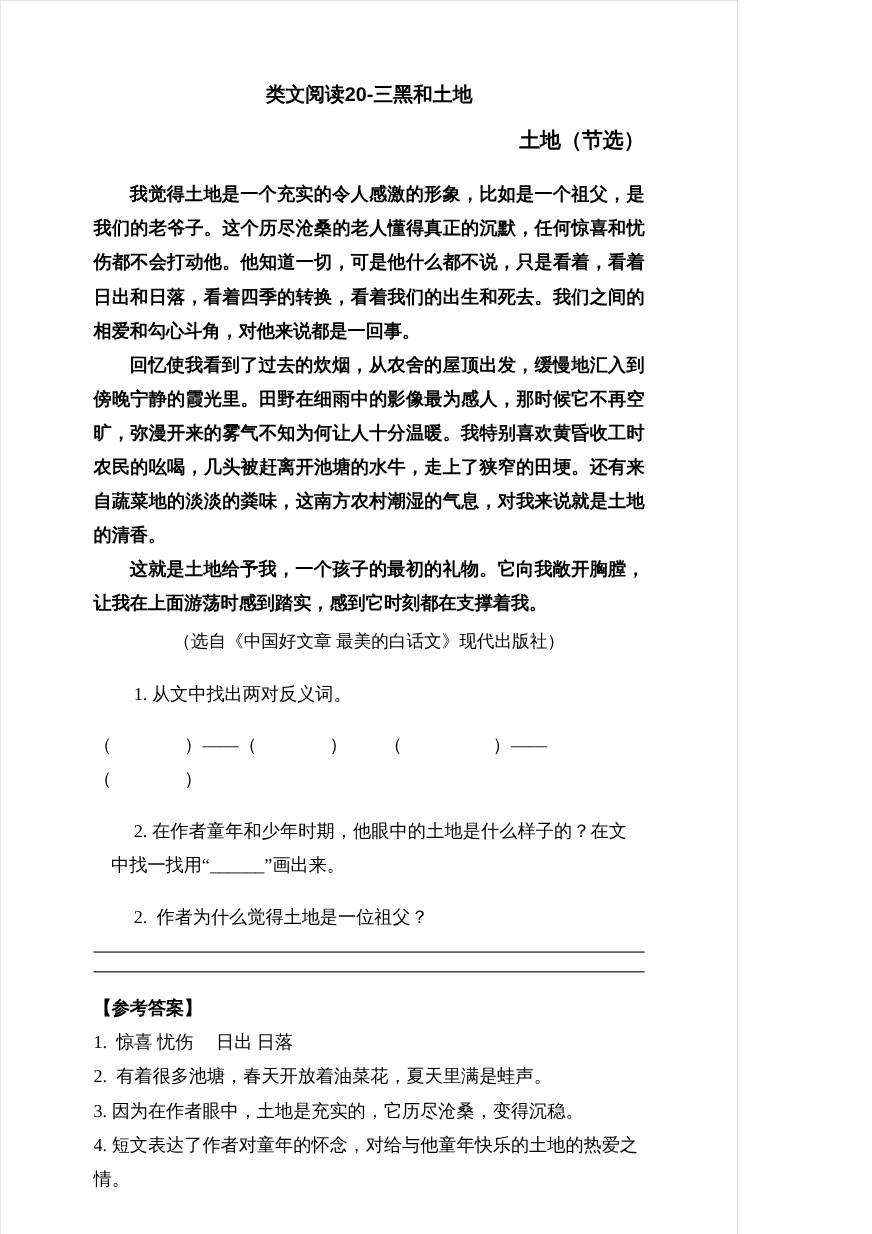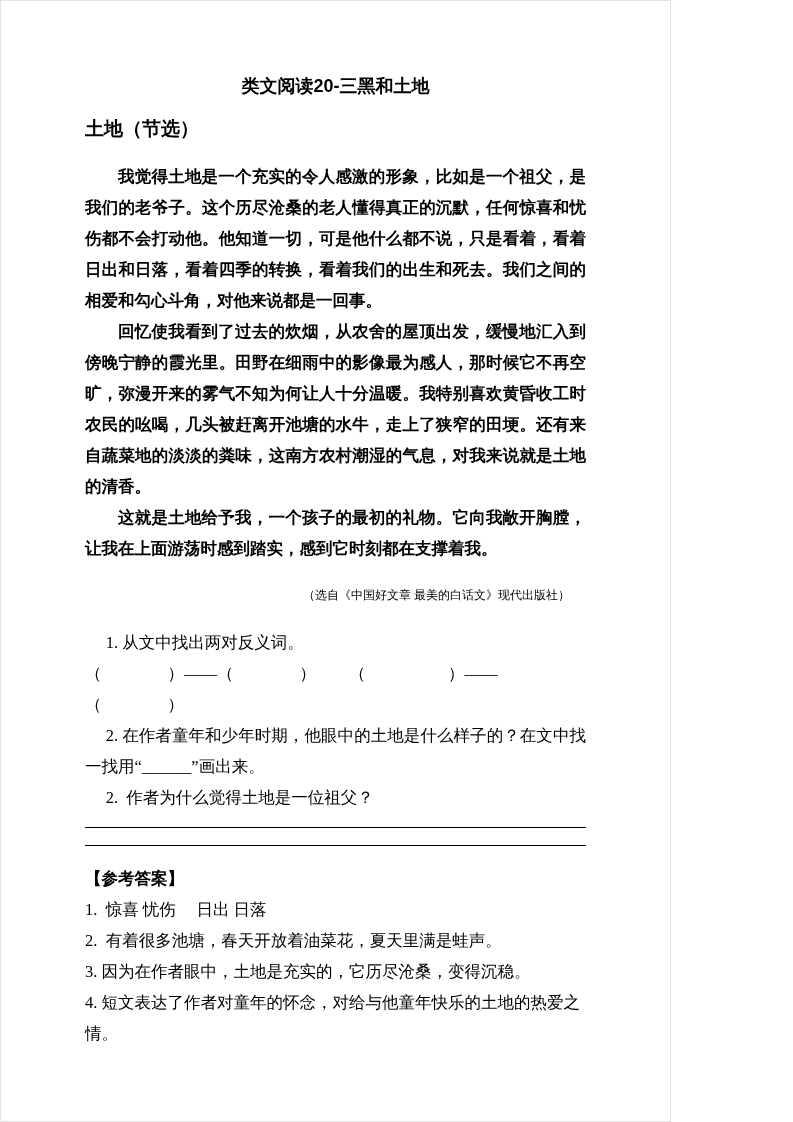--- a/index.html
+++ b/index.html
@@ -21,42 +21,42 @@
   .doc-title {
     margin: 0 0 16px 0;
     text-align: center;
     font-size: 18px;
     font-weight: bold;
     font-family: "Liberation Sans", "DejaVu Sans", sans-serif;
     line-height: 26px;
   }
   .passage-title {
     margin: 0 0 18px 0;
-    text-align: left;
+    text-align: right;
     font-size: 19px;
     font-weight: bold;
     font-family: "Liberation Sans", "DejaVu Sans", sans-serif;
     line-height: 28px;
   }
   .body-para {
     margin: 0;
     font-size: 16.5px;
     line-height: 31px;
     text-align: justify;
     text-indent: 2em;
     font-weight: bold;
   }
   .attribution {
-    margin: 16px;
-    font-size: 12px;
+    margin: 4px;
+    font-size: 16px;
     line-height: 31px;
-    text-align: right;
+    text-align: center;
   }
   .question {
-    margin: 0;
+    margin: 16px;
     font-size: 16.5px;
     line-height: 31px;
     text-align: justify;
     text-indent: 1.25em;
     white-space: pre-wrap;
   }
   .blanks-row {
     margin: 0;
     font-size: 16.5px;
     line-height: 31px;

